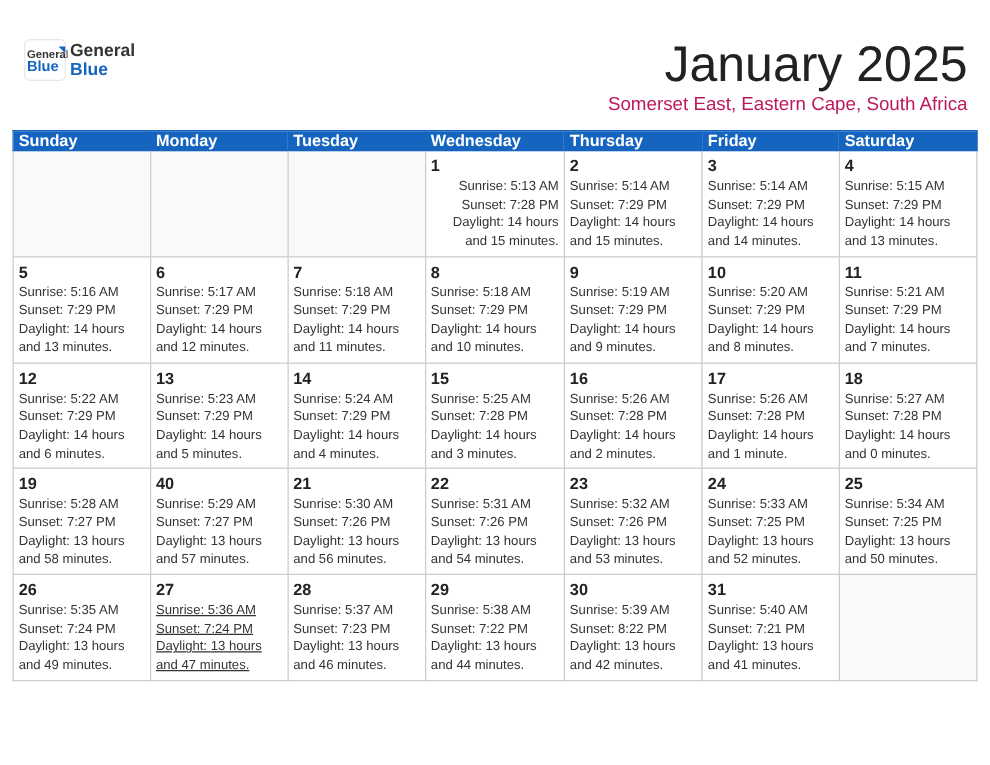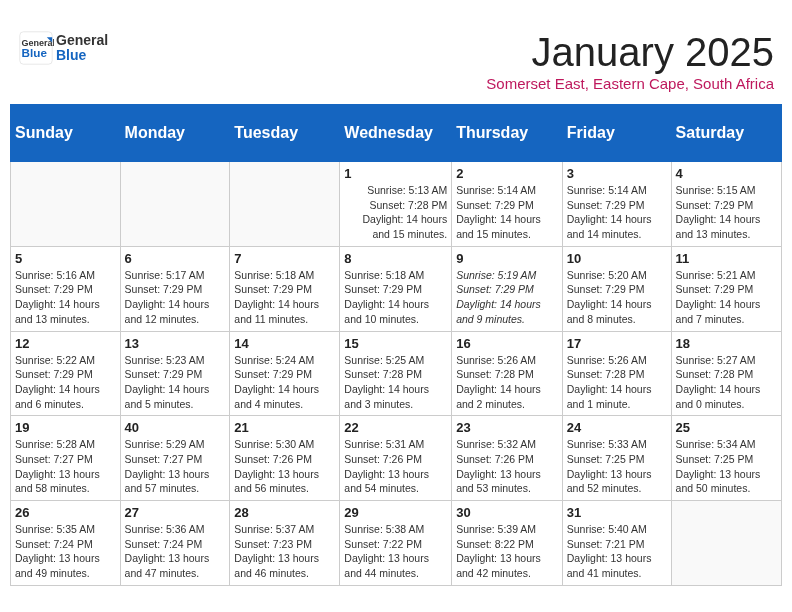--- a/index.html
+++ b/index.html
@@ -41,22 +41,22 @@
       font-size: 15px;
       color: #be185d;
     }
     .calendar {
       width: 100%;
       border-collapse: collapse;
     }
     .calendar th {
       background: #1565c0;
       color: #fff;
-      padding: 19px 4px;
-      font-size: 16px;
+      padding: 0 4px;
+      font-size: 13px;
       text-align: left;
       border: 1px solid #1565c0;
     }
     .calendar td {
       border: 1px solid #ccc;
       vertical-align: top;
       padding: 4px 4px;
       font-size: 10.5px;
       color: #333;
       width: 113px;
@@ -172,21 +172,21 @@
         </td>
         <td>
           <span class="day-num">8</span>
           <div class="day-info" style="white-space: pre-line;">Sunrise: 5:18 AM
 Sunset: 7:29 PM
 Daylight: 14 hours
 and 10 minutes.</div>
         </td>
         <td>
           <span class="day-num">9</span>
-          <div class="day-info" style="white-space: pre-line; font-style: italic;">Sunrise: 5:19 AM
+          <div class="day-info" style="white-space: pre-line;">Sunrise: 5:19 AM
 Sunset: 7:29 PM
 Daylight: 14 hours
 and 9 minutes.</div>
         </td>
         <td>
           <span class="day-num">10</span>
           <div class="day-info" style="white-space: pre-line;">Sunrise: 5:20 AM
 Sunset: 7:29 PM
 Daylight: 14 hours
 and 8 minutes.</div>
@@ -304,21 +304,21 @@
       <tr>
         <td>
           <span class="day-num">26</span>
           <div class="day-info" style="white-space: pre-line;">Sunrise: 5:35 AM
 Sunset: 7:24 PM
 Daylight: 13 hours
 and 49 minutes.</div>
         </td>
         <td>
           <span class="day-num">27</span>
-          <div class="day-info" style="white-space: pre-line;">Sunrise: 5:36 AM
+          <div class="day-info" style="white-space: pre-line; text-decoration: underline;">Sunrise: 5:36 AM
 Sunset: 7:24 PM
 Daylight: 13 hours
 and 47 minutes.</div>
         </td>
         <td>
           <span class="day-num">28</span>
           <div class="day-info" style="white-space: pre-line;">Sunrise: 5:37 AM
 Sunset: 7:23 PM
 Daylight: 13 hours
 and 46 minutes.</div>

